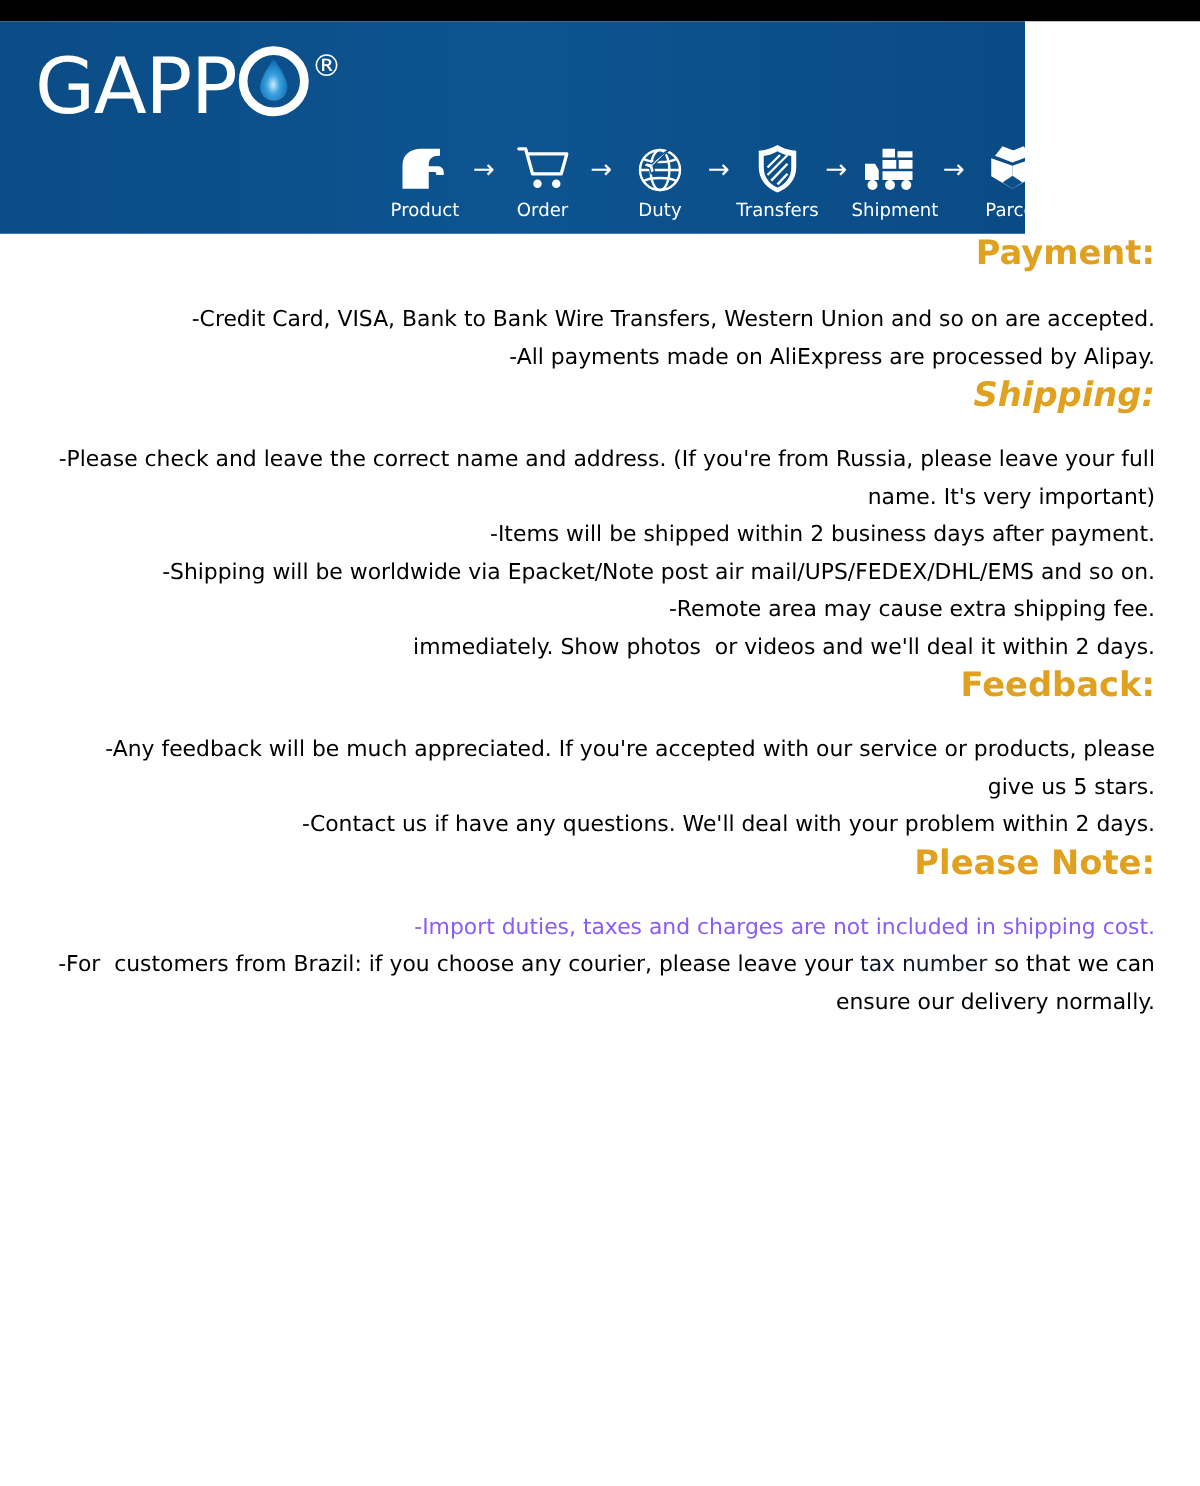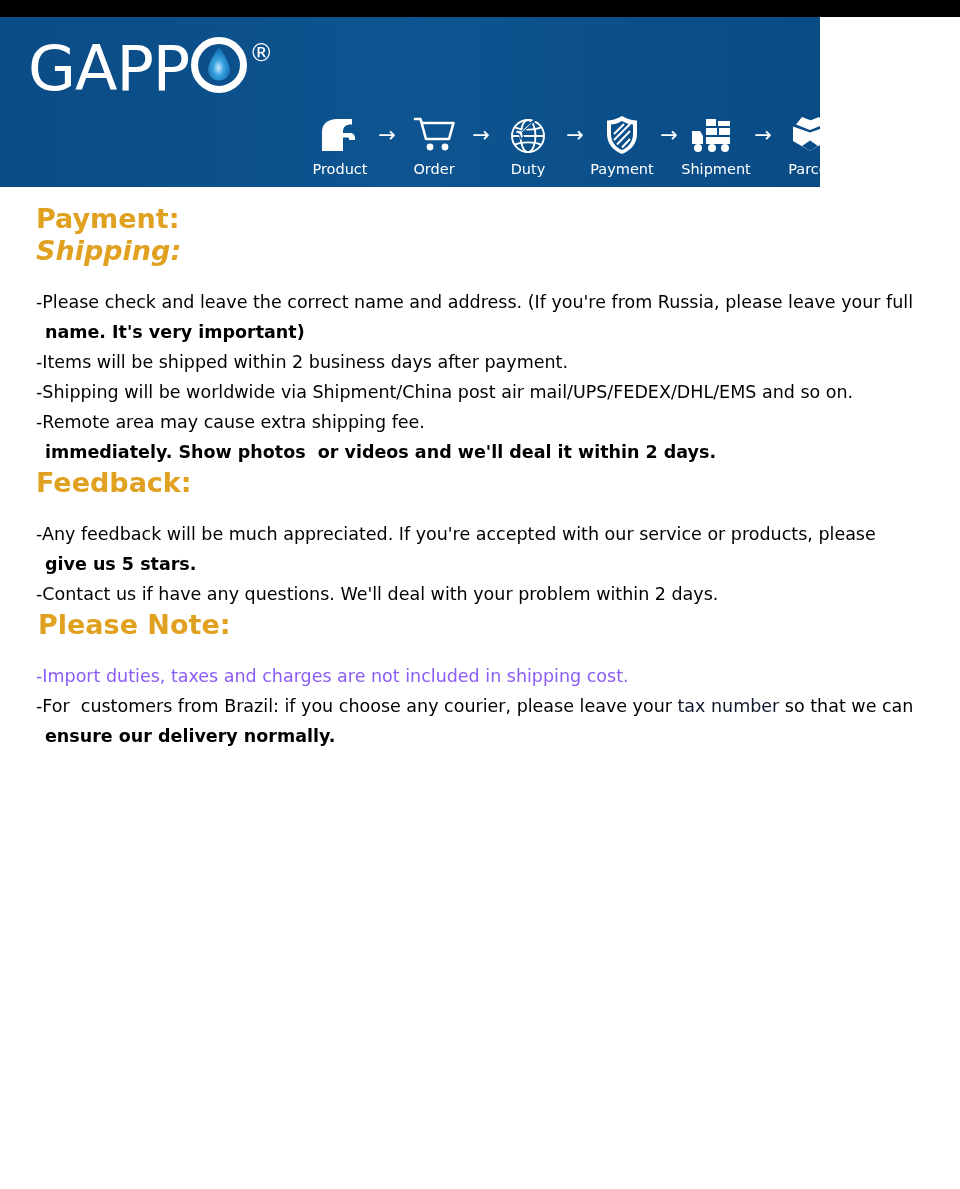--- a/index.html
+++ b/index.html
@@ -103,22 +103,23 @@
     height: 44px;
     display: flex; align-items: center;
     margin: 0 -6px;
     width: 26px;
     justify-content: center;
   }
   .stars { color:#ffffff; font-size: 21px; letter-spacing: 0px; line-height: 44px; }
 
   
   .content {
-    padding: 16px 36px;
+    padding: 0 36px;
     position: relative;
+    text-align: right;
   }
   h2.section-title {
     margin: 0;
     color: #e0a020;
     font-weight: bold;
     font-size: 27px;
     line-height: 32px;
     font-family: "DejaVu Sans", "Liberation Sans", sans-serif;
   }
   .sec-payment  { margin-top: 58px; }
@@ -127,21 +128,21 @@
   .sec-note     { margin-top: 70px; padding-left: 2px; }
 
   .lines { margin-top: 20px; }
   .line {
     font-size: 17.5px;
     line-height: 30px;
     color: #000000;
     white-space: pre-wrap;
     font-family: "DejaVu Sans", "Liberation Sans", sans-serif;
   }
-  .line.indent { padding-left: 9px; font-weight: bold; }
+  .line.indent { padding-left: 9px; }
   .line.red { color: #8b5cf6; }
   .inline-red { color: #0f172a; }
 
   .sec-payment + .lines  { margin-top: 22px; }
 </style>
 </head>
 <body>
 
 <div class="top-band"></div>
 
@@ -214,21 +215,21 @@
           <path d="M17 1 C12 4 6 5.5 2 5.5 L2 19 C2 29 9 36 17 39 C25 36 32 29 32 19 L32 5.5 C28 5.5 22 4 17 1 Z" fill="#ffffff"></path>
           <path d="M17 6 C13 8.4 8.5 9.6 6 9.6 L6 19 C6 27 11 32.5 17 35 C23 32.5 28 27 28 19 L28 9.6 C25.5 9.6 21 8.4 17 6 Z" fill="#0a4f8a"></path>
           <g stroke="#ffffff" stroke-width="1.9">
             <line x1="9" y1="19" x2="19" y2="9"></line>
             <line x1="9" y1="25" x2="25" y2="9"></line>
             <line x1="12" y1="29.5" x2="25" y2="16"></line>
             <line x1="17" y1="32.5" x2="25" y2="24"></line>
           </g>
         </svg>
       </span>
-      <span class="step-label">Payment</span>
+      <span class="step-label">Transfers</span>
     </div>
     <div class="arrow">→</div>
 
     <div class="step">
       <span class="step-icon">
         <svg width="52" height="36" viewBox="0 0 52 36" fill="#ffffff">
           <path d="M2 27 L2 14 L10 14 L13 19 L13 27 Z"></path>
           <rect x="16" y="2" width="10" height="7"></rect>
           <rect x="28" y="4" width="12" height="5"></rect>
           <rect x="16" y="11" width="11" height="7"></rect>
@@ -263,27 +264,31 @@
       </span>
       <span class="step-label">Feedback</span>
     </div>
 
   </div>
 </div>
 
 <div class="content">
 
   <h2 class="section-title sec-payment">Payment:</h2>
+  <div class="lines">
+    <div class="line">-Credit Card, VISA, Bank to Bank Wire Transfers, Western Union and so on are accepted.</div>
+    <div class="line">-All payments made on AliExpress are processed by Alipay.</div>
+  </div>
 
   <h2 class="section-title sec-shipping">Shipping:</h2>
   <div class="lines">
     <div class="line">-Please check and leave the correct name and address. (If you're from Russia, please leave your full</div>
     <div class="line indent">name. It's very important)</div>
     <div class="line">-Items will be shipped within 2 business days after payment.</div>
-    <div class="line">-Shipping will be worldwide via Shipment/China post air mail/UPS/FEDEX/DHL/EMS and so on.</div>
+    <div class="line">-Shipping will be worldwide via Epacket/Note post air mail/UPS/FEDEX/DHL/EMS and so on.</div>
     <div class="line">-Remote area may cause extra shipping fee.</div>
     <div class="line indent">immediately. Show photos  or videos and we'll deal it within 2 days.</div>
   </div>
 
   <h2 class="section-title sec-feedback">Feedback:</h2>
   <div class="lines">
     <div class="line">-Any feedback will be much appreciated. If you're accepted with our service or products, please</div>
     <div class="line indent">give us 5 stars.</div>
     <div class="line">-Contact us if have any questions. We'll deal with your problem within 2 days.</div>
   </div>

